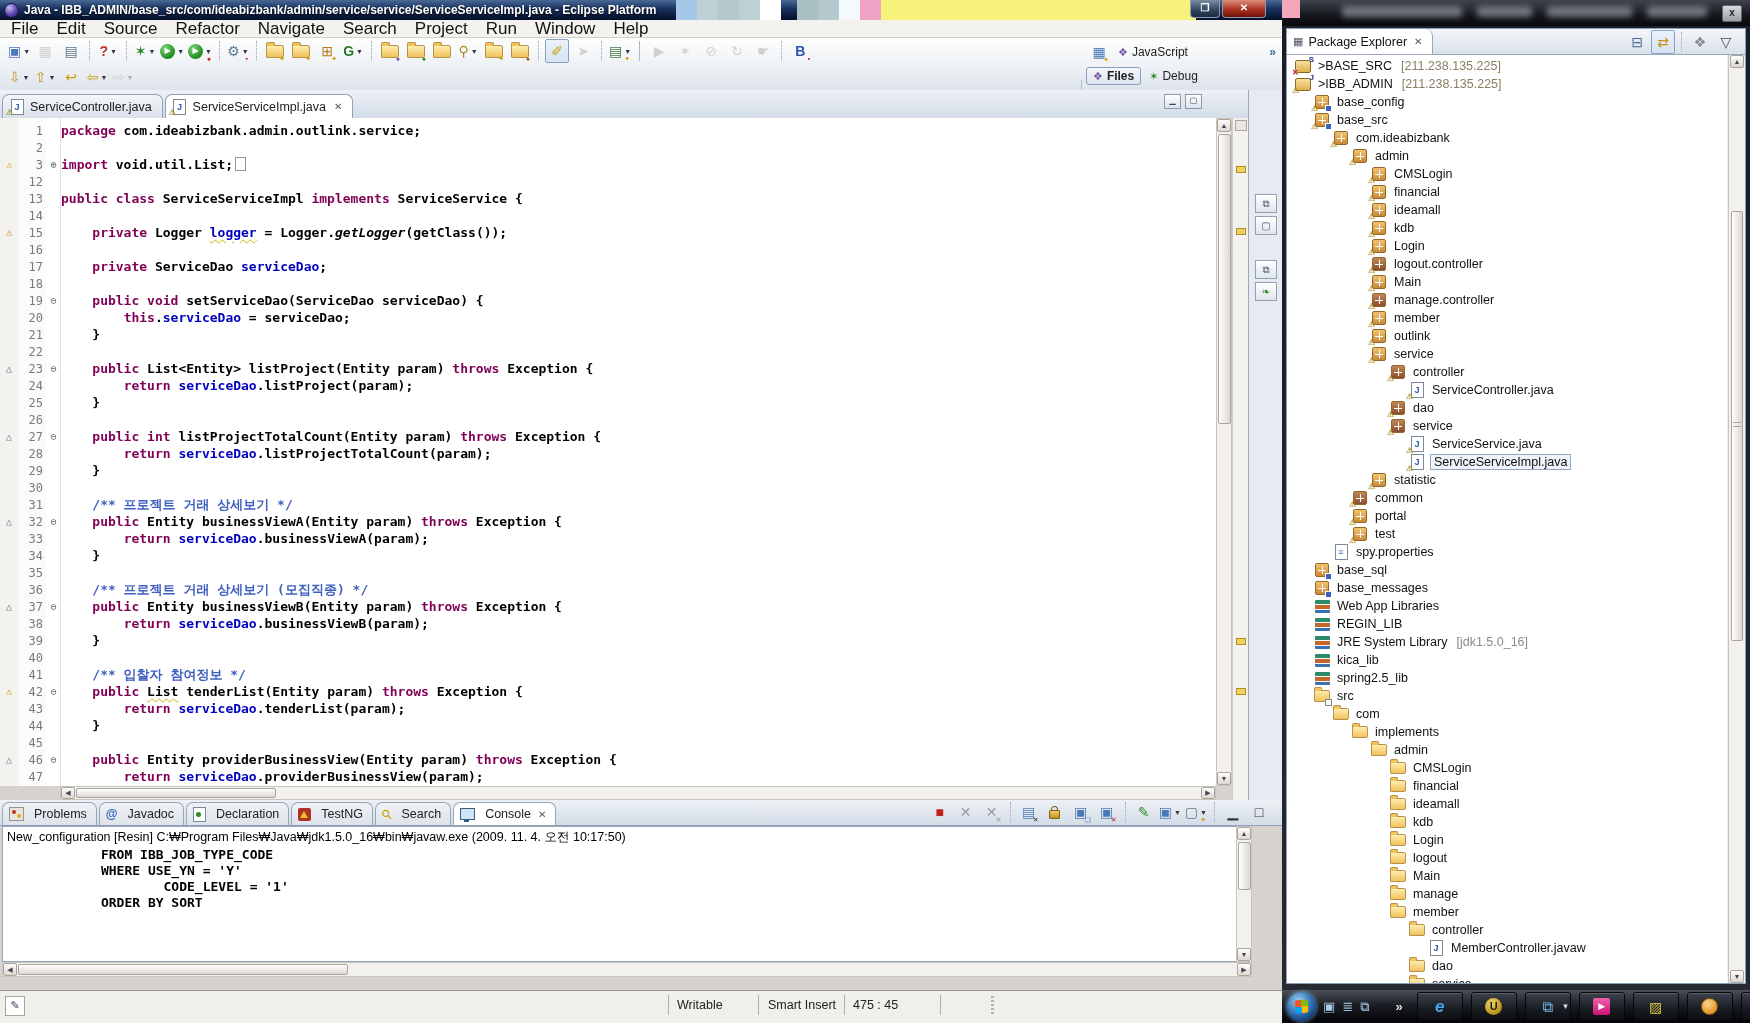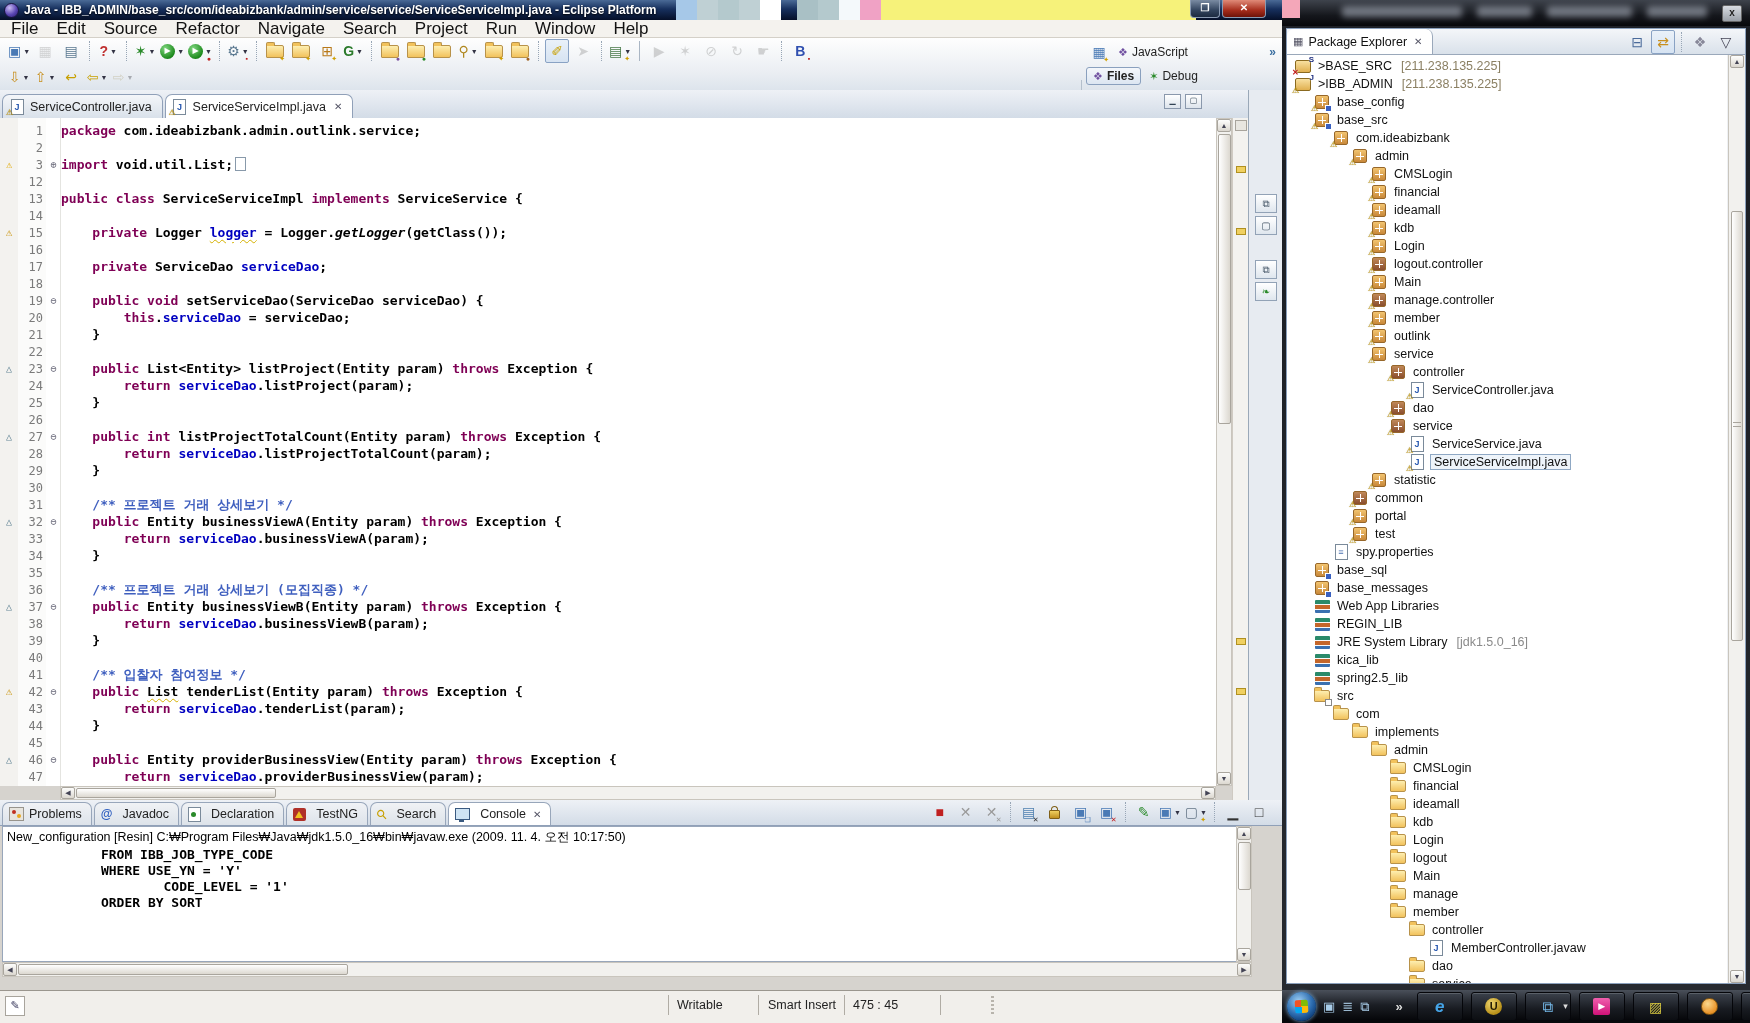--- a/index.html
+++ b/index.html
@@ -712,21 +712,21 @@
   <div class="sb" style="left:60px;top:786px;width:1156px;height:14px;">
     <div class="sb-arrow" style="left:0;top:0;height:12px;">◀</div>
     <div class="sb-thumb h" style="left:15px;top:1px;width:200px;height:10px;"></div>
     <div class="sb-arrow" style="right:0;top:0;height:12px;">▶</div>
   </div>
 
   <div id="bottompanel">
     <div id="btabs">
         <div class="btab">
           <span class="bico bt-problems"></span>
-          <span style="">Problems</span>
+          <span style="margin-left: 5px;">Problems</span>
         </div>
         <div class="btab">
           <span class="bico bt-javadoc">@</span>
           <span style="margin-left: 5px;">Javadoc</span>
         </div>
         <div class="btab">
           <span class="bico bt-declaration"></span>
           <span style="margin-left: 5px;">Declaration</span>
         </div>
         <div class="btab">

